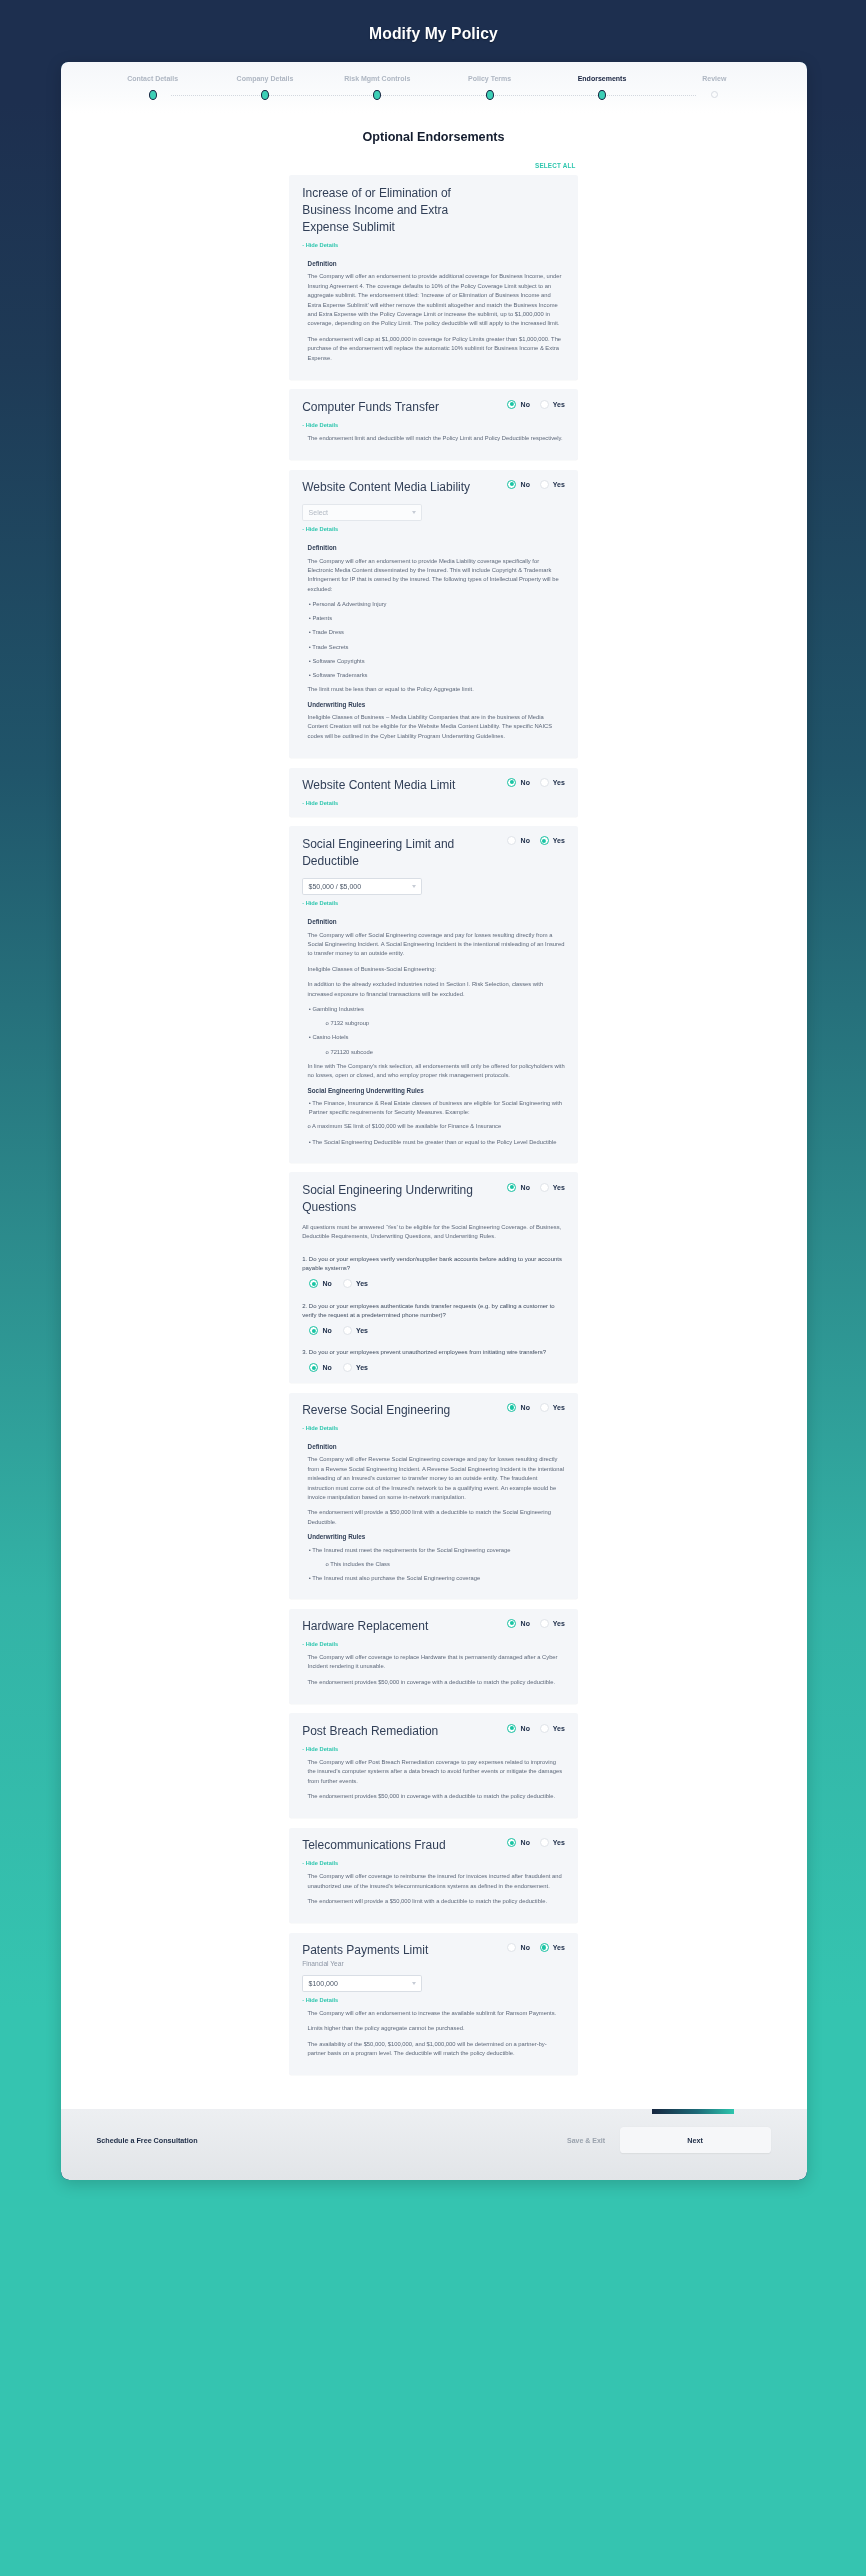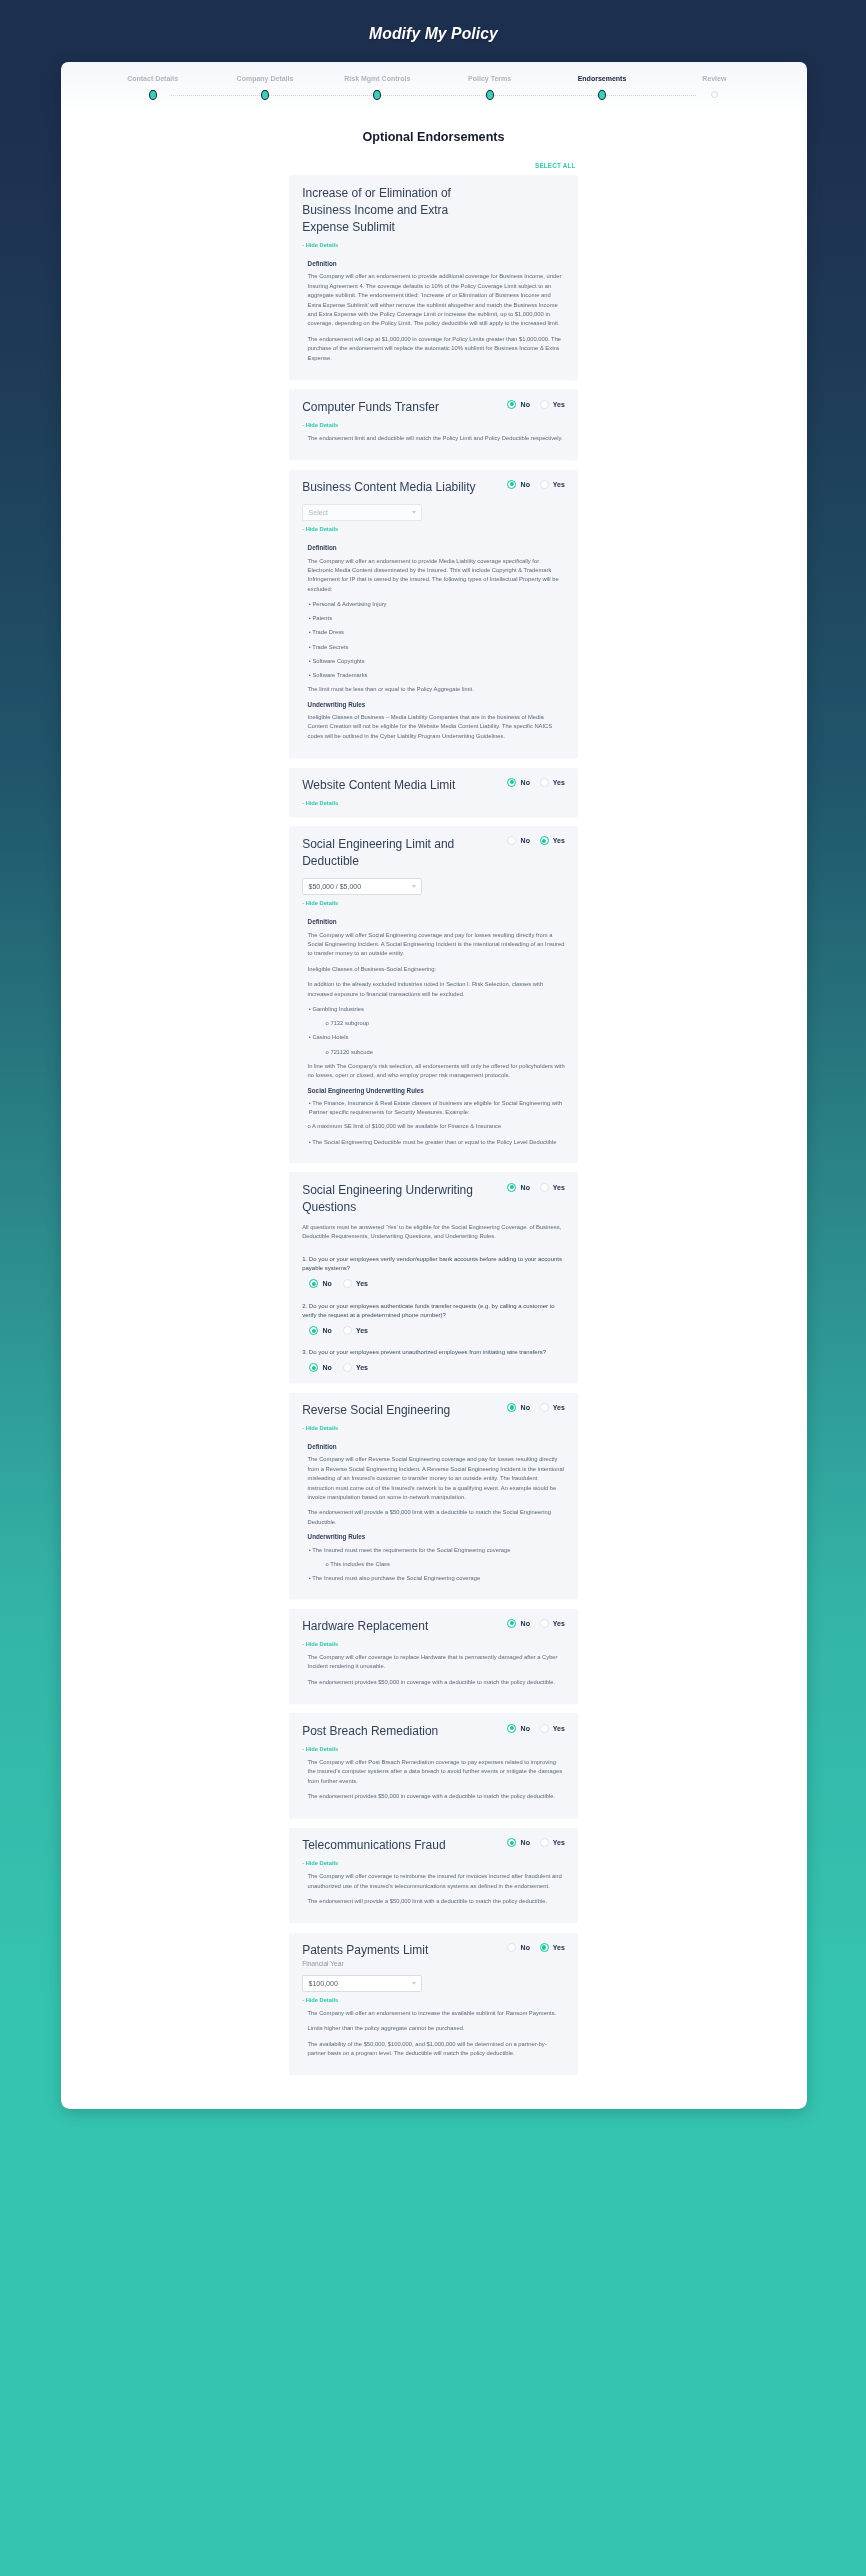--- a/index.html
+++ b/index.html
@@ -11,21 +11,20 @@
     position:relative;
   }
   .page-title{
     text-align:center;
     color:#ffffff;
     font-size:15.7px;
     font-weight:bold;
     padding-top:25px;
     letter-spacing:0.1px;
     text-shadow:0 0.6px 1.2px rgba(0,0,0,.35);
-    font-style:italic;
   }
   .shell{
     width:746px;
     margin:19px auto 0 auto;
     background:#0c4a6e;
     border-radius:7.2px 7.2px 8.4px 8.4px;
     box-shadow:0 3.6px 15.7px rgba(0,0,0,.18);
     overflow:hidden;
     position:relative;
     padding-bottom:0;
@@ -357,21 +356,21 @@
               </div>
             </div>
             <span class="toggle">- Hide Details</span>
             <div class="details">
               <div class="d-p">The endorsement limit and deductible will match the Policy Limit and Policy Deductible respectively.</div>
             </div>
           </div>
           <div class="card">
             <div class="card-head">
               <div>
-                <div class="card-title">Business Content Media Liability</div>
+                <div class="card-title">Website Content Media Liability</div>
               </div>
               <div class="radio-group">
                 <div class="radio-opt sel">
                   <span class="radio-dot"></span>
                   <span class="radio-label">No</span>
                 </div>
                 <div class="radio-opt">
                   <span class="radio-dot"></span>
                   <span class="radio-label">Yes</span>
                 </div>
@@ -626,15 +625,25 @@
             <div class="details">
               <div class="d-p">The Company will offer an endorsement to increase the available sublimit for Ransom Payments.</div>
               <div class="d-p">Limits higher than the policy aggregate cannot be purchased.</div>
               <div class="d-p">The availability of the $50,000, $100,000, and $1,000,000 will be determined on a partner-by-partner basis on a program level. The deductible will match the policy deductible.</div>
             </div>
           </div>
         </div>
     </div>
   </div>
 
+  <div class="footer">
+    <div class="progress-wrap">
+      <div class="progress-bar"></div>
+    </div>
+    <div class="consult">Schedule a Free Consultation</div>
+    <div class="foot-right">
+      <div class="save-exit">Save &amp; Exit</div>
+      <button class="next-btn">Next</button>
+    </div>
+  </div>
 
 </div>
 
 
 </body></html>

